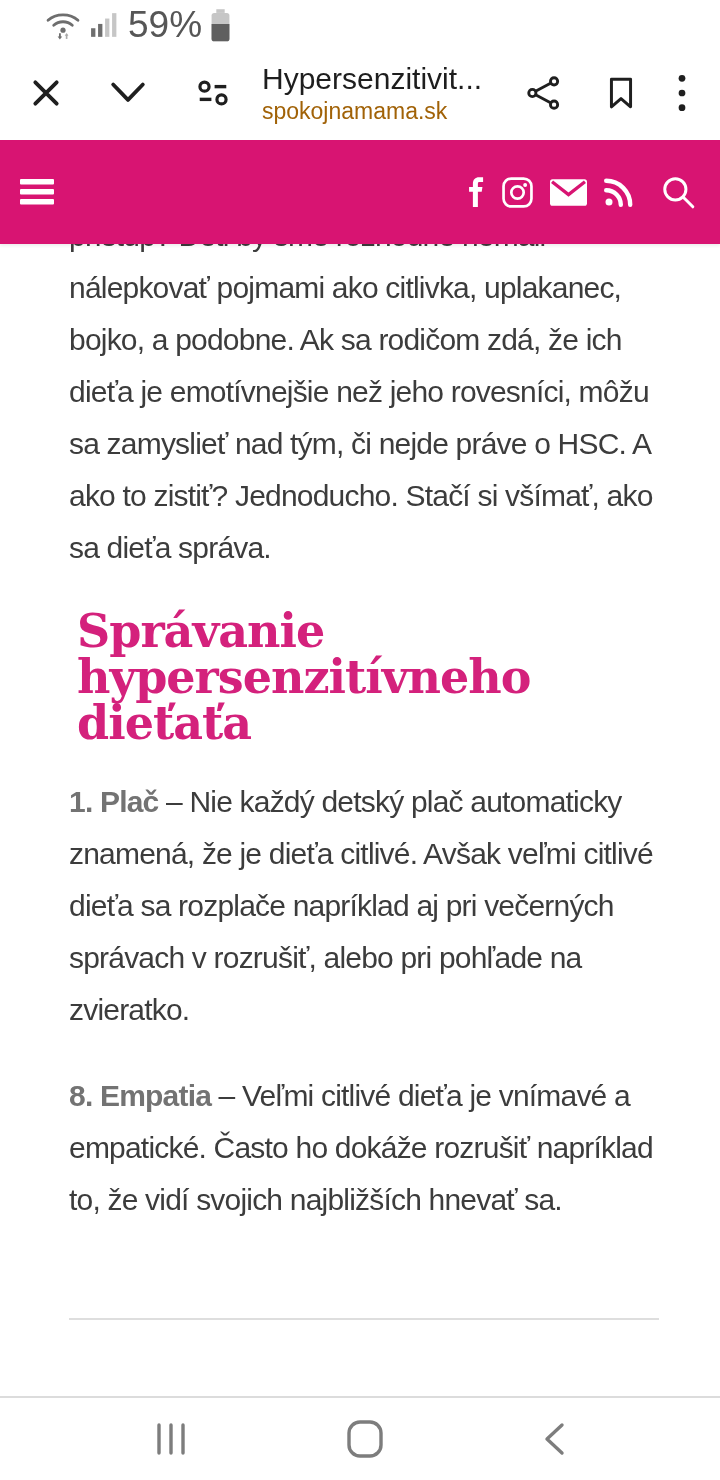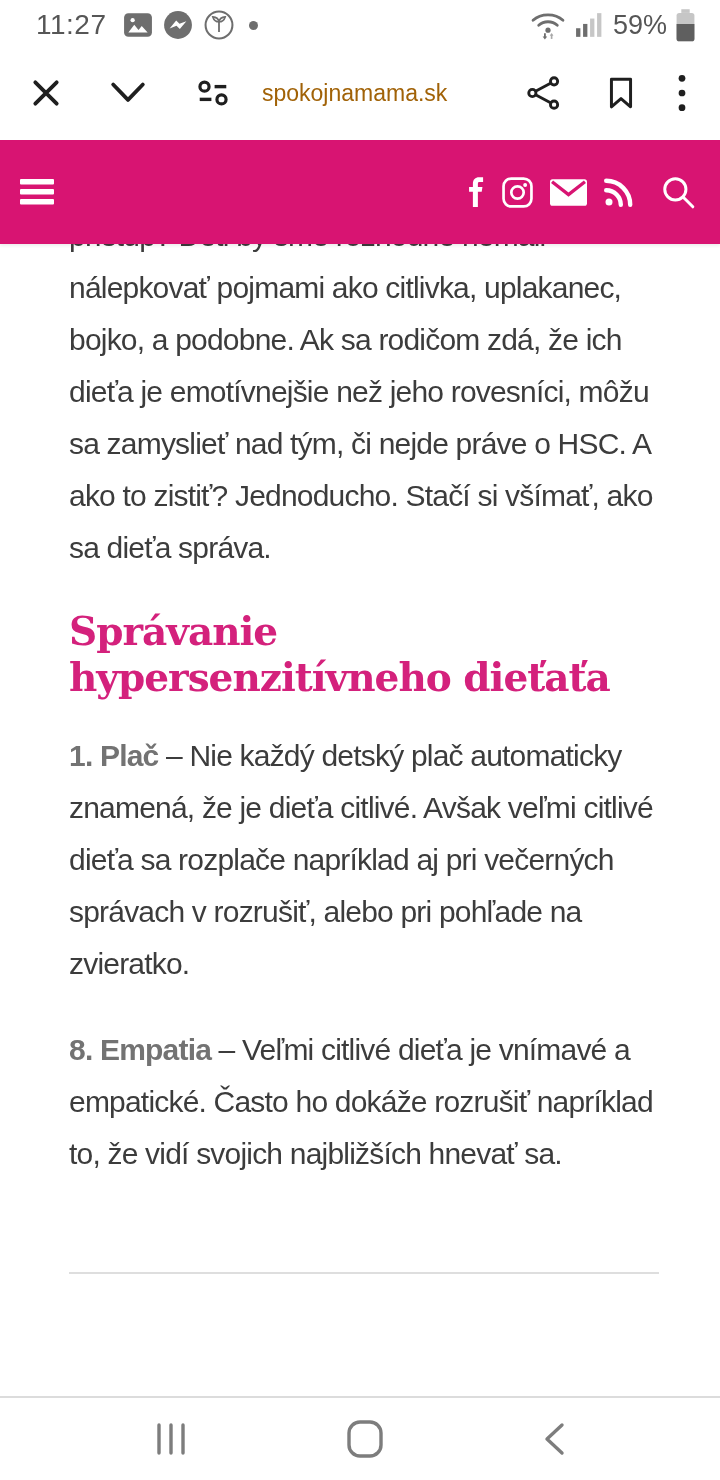--- a/index.html
+++ b/index.html
@@ -13,21 +13,21 @@
   .status-bar {
     position:absolute; top:0; left:0; right:0; height:46px;
     display:flex; align-items:center; justify-content:space-between;
     padding:4px 24px 0 36px; background:#fff;
   }
   .sb-left, .sb-right { display:flex; align-items:center; }
   .sb-time { font-size:28px; color:#565656; letter-spacing:0.5px; margin-right:16px; }
   .sb-left svg { margin-right:10px; }
   .sb-dot { width:9px; height:9px; border-radius:50%; background:#6e6e6e; margin-left:4px; }
   .sb-right svg { margin-left:8px; }
-  .sb-batt-text { font-size:27px; color:#565656; margin-left:10px; }
+  .sb-batt-text { font-size:37px; color:#565656; margin-left:10px; }
   
   .browser-bar {
     position:absolute; top:46px; left:0; right:0; height:94px;
     display:flex; align-items:center; background:#fff; padding:0 26px;
   }
   .bb-btn { background:none; border:none; display:flex; align-items:center; justify-content:center; padding:0; cursor:pointer; }
   .bb-close { margin-left:4px; }
   .bb-chevron { margin-left:48px; }
   .bb-tune { margin-left:50px; }
   .bb-titleblock { margin-left:32px; width:242px; overflow:hidden; cursor:pointer; }
@@ -42,22 +42,22 @@
     position:absolute; top:140px; left:0; width:720px;
     padding:70px 61px 0 69px; z-index:1; background:#fff;
   }
   .article p {
     font-size:30px; line-height:52px; letter-spacing:-0.8px;
     color:#3c3c3c; margin:0 0 34px 0;
   }
   .article p strong { font-weight:bold; color:#737373; }
   .article h2 {
     font-family:"DejaVu Serif", serif; font-weight:bold;
-    font-size:39px; line-height:46px; letter-spacing:-1px;
-    color:#d4217c; margin:0 0 30px 0;
+    font-size:46px; line-height:46px; letter-spacing:-1px;
+    color:#d4217c; margin:0 0 30px 8px;
   }
   .article hr { border:none; border-top:2px solid #dedede; margin:92px 0 0 0; }
   
   .site-header {
     position:absolute; top:140px; left:0; right:0; height:104px;
     background:#d81472; z-index:2;
     display:flex; align-items:center; justify-content:space-between;
     padding:0 24px 0 20px; box-shadow:0 2px 3px rgba(0,0,0,0.07);
   }
   .sh-btn { background:none; border:none; padding:0; display:flex; align-items:center; cursor:pointer; }
@@ -71,39 +71,20 @@
     padding:0 152px;
   }
   .nav-btn { background:none; border:none; padding:0; display:flex; align-items:center; cursor:pointer; }
 </style>
 </head>
 <body>
 
 <div class="screen">
 
   <div class="status-bar">
-    <div class="sb-left">
-      <span class="sb-time">11:27</span>
-      <svg width="30" height="30" viewBox="0 0 28 28">
-        <rect x="1" y="3" width="26" height="22" rx="4" fill="#6e6e6e"></rect>
-        <circle cx="9" cy="9.5" r="2" fill="#fff"></circle>
-        <path d="M5 21 l5.5-7.2 4 4.9 3-3.7 L23 21 Z" fill="#fff"></path>
-      </svg>
-      <svg width="30" height="30" viewBox="0 0 28 28">
-        <circle cx="14" cy="14" r="13" fill="#6e6e6e"></circle>
-        <path d="M6.2 17.2 L12.3 9.8 L15.4 12.9 L21.8 10.4 L15.7 17.8 L12.6 14.7 Z" fill="#ffffff"></path>
-      </svg>
-      <svg width="32" height="32" viewBox="0 0 30 30">
-        <circle cx="15" cy="15" r="12.6" stroke="#6e6e6e" stroke-width="1.9" fill="none"></circle>
-        <path d="M15 21.5 C15 16.5 15 13.5 15 11" stroke="#6e6e6e" stroke-width="1.7" fill="none"></path>
-        <path d="M15 12 C12 12 10 10 9.2 7.4 C12.2 7.6 14.5 9.3 15 12 Z" fill="none" stroke="#6e6e6e" stroke-width="1.5"></path>
-        <path d="M15 12 C18 12 20 10 20.8 7.4 C17.8 7.6 15.5 9.3 15 12 Z" fill="none" stroke="#6e6e6e" stroke-width="1.5"></path>
-      </svg>
-      <span class="sb-dot"></span>
-    </div>
     <div class="sb-right">
       <svg width="38" height="32" viewBox="0 0 36 31">
         <path d="M3.5 11 C11 3.8 25 3.8 32.5 11" stroke="#6e6e6e" stroke-width="2.7" fill="none" stroke-linecap="round"></path>
         <path d="M9 15.8 C14 11.2 22 11.2 27 15.8" stroke="#6e6e6e" stroke-width="2.7" fill="none" stroke-linecap="round"></path>
         <circle cx="18" cy="20.5" r="2.5" fill="#6e6e6e"></circle>
         <path d="M15 23.5 v4.6" stroke="#6e6e6e" stroke-width="1.8" fill="none"></path>
         <path d="M12.8 26.6 L15 29.6 L17.2 26.6 Z" fill="#6e6e6e"></path>
         <path d="M21.5 29 v-4.4" stroke="#a9a9a9" stroke-width="1.6" fill="none"></path>
         <path d="M19.7 25.8 L21.5 23.3 L23.3 25.8 Z" fill="#a9a9a9"></path>
       </svg>
@@ -135,20 +116,21 @@
     </button>
     <button class="bb-btn bb-tune">
       <svg width="34" height="34" viewBox="0 0 32 32">
         <circle cx="8" cy="10" r="4.3" stroke="#1f1f1f" stroke-width="3" fill="none"></circle>
         <path d="M17.5 10 H28.5" stroke="#1f1f1f" stroke-width="3.2"></path>
         <path d="M3.5 22 H14.5" stroke="#1f1f1f" stroke-width="3.2"></path>
         <circle cx="24" cy="22" r="4.3" stroke="#1f1f1f" stroke-width="3" fill="none"></circle>
       </svg>
     </button>
     <div class="bb-titleblock">
+      <div class="bb-title">Hypersenzitivit...</div>
       <div class="bb-url">spokojnamama.sk</div>
     </div>
     <div class="bb-spacer"></div>
     <button class="bb-btn bb-share">
       <svg width="36" height="36" viewBox="0 0 34 34">
         <circle cx="6" cy="17" r="3.4" stroke="#1f1f1f" stroke-width="2.7" fill="none"></circle>
         <circle cx="26.5" cy="6" r="3.4" stroke="#1f1f1f" stroke-width="2.7" fill="none"></circle>
         <circle cx="26.5" cy="28" r="3.4" stroke="#1f1f1f" stroke-width="2.7" fill="none"></circle>
         <path d="M9 15.4 L23.6 7.5 M9 18.6 L23.6 26.5" stroke="#1f1f1f" stroke-width="2.7" fill="none"></path>
       </svg>

